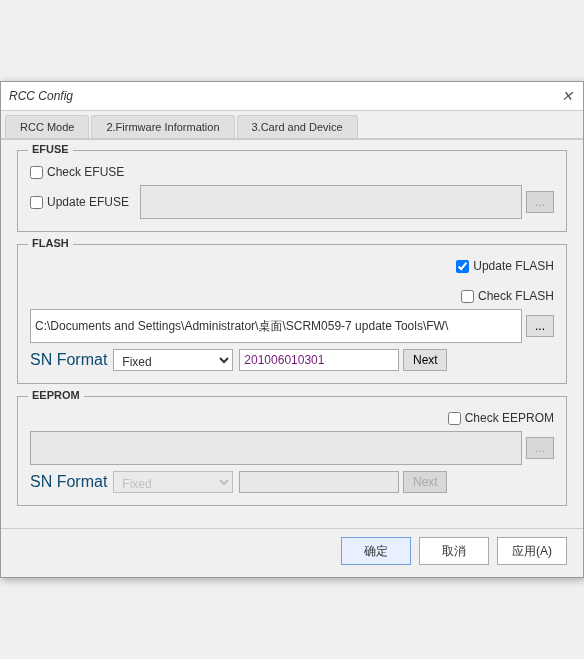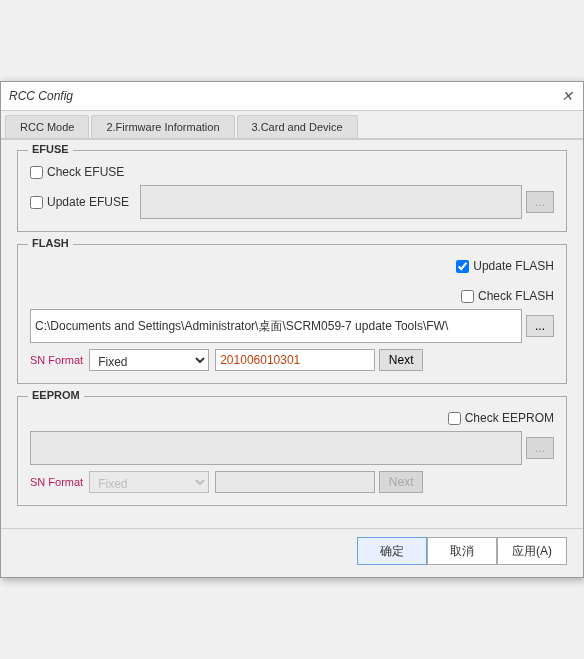--- a/index.html
+++ b/index.html
@@ -151,22 +151,22 @@
       align-items: center;
       justify-content: center;
       margin-left: 4px;
     }
     .next-btn:disabled {
       background: #d8d8d8;
       color: #aaa;
       cursor: default;
     }
     .sn-label {
-      font-size: 11px;
-      color: #be185d;
+      font-size: 16px;
+      color: #0c4a6e;
       margin-right: 6px;
       white-space: nowrap;
     }
     .select-input {
       height: 22px;
       border: 1px solid #aaa;
       background: #fff;
       font-size: 12px;
       padding: 4px 4px;
       width: 120px;
@@ -175,31 +175,32 @@
     .select-input:disabled {
       background: #e8e8e8;
       color: #aaa;
     }
     .sn-value-input {
       height: 22px;
       border: 1px solid #aaa;
       background: #fff;
       padding: 2px 4px;
       font-size: 12px;
-      color: #c2410c;
+      color: #701a75;
       width: 160px;
       margin-left: 6px;
     }
     .sn-value-input:disabled {
       background: #e8e8e8;
       color: #aaa;
     }
     .footer {
       display: flex;
       justify-content: flex-end;
+      gap: 8px;
       padding: 8px 16px 12px 16px;
       background: #f0f0f0;
       border-top: 1px solid #ccc;
     }
     .footer-btn {
       min-width: 70px;
       height: 28px;
       background: #fff;
       border: 1px solid #aaa;
       cursor: pointer;

